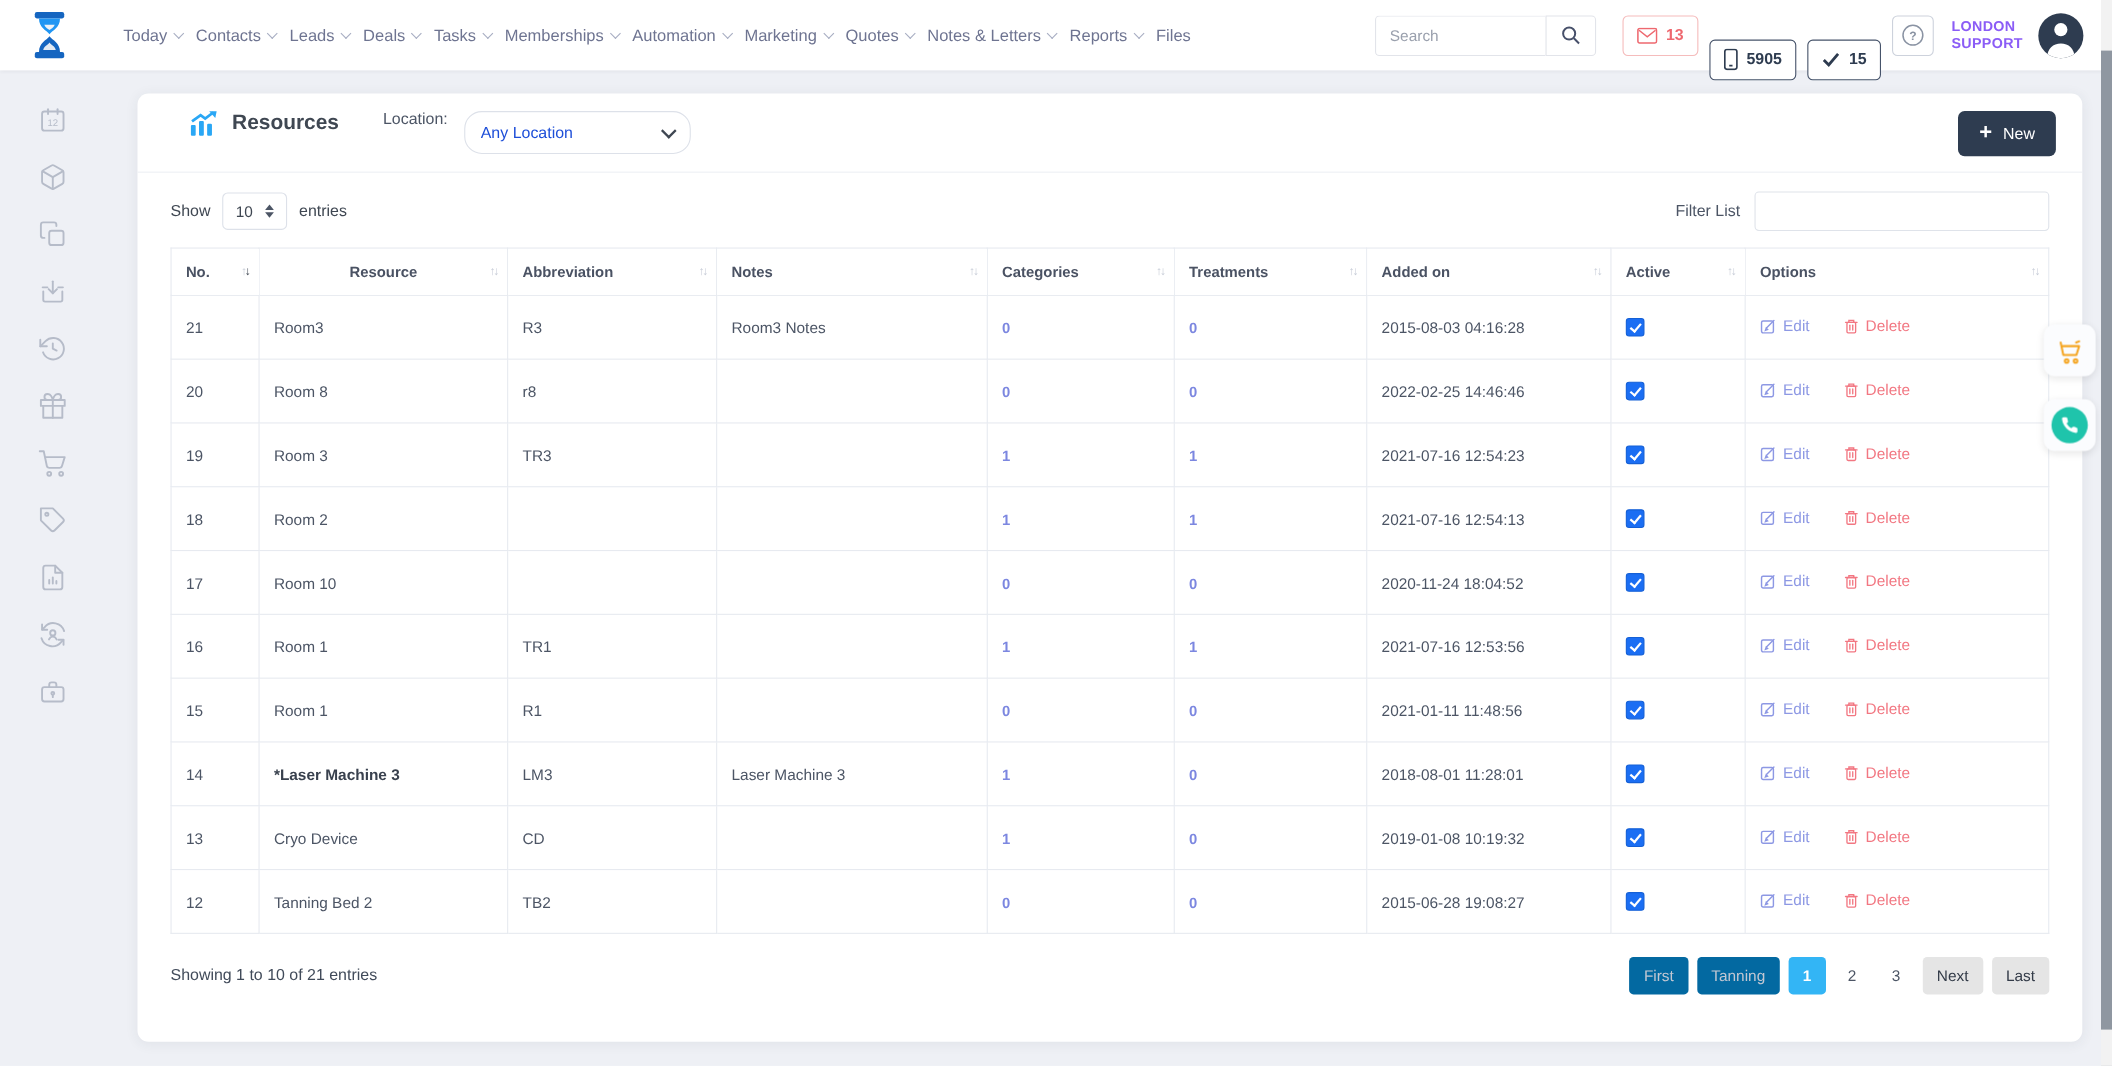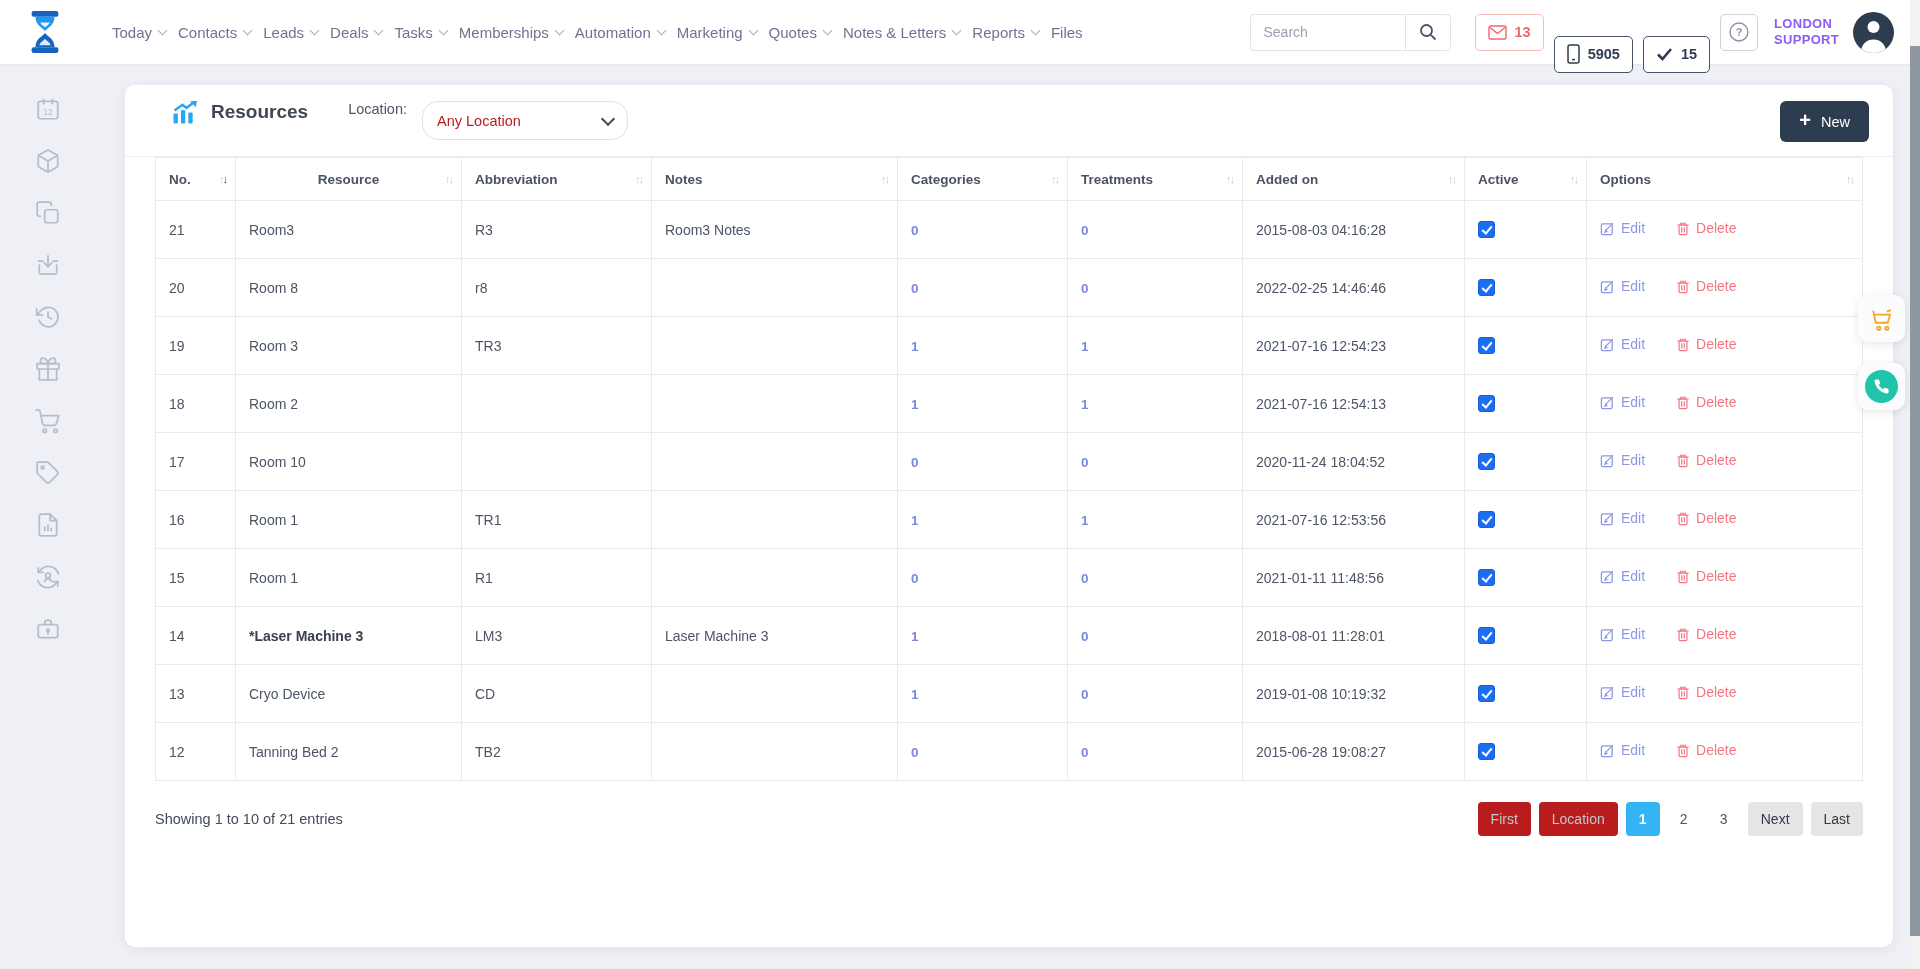--- a/index.html
+++ b/index.html
@@ -35,21 +35,21 @@
   .sidebar { width:96px; flex:none; display:flex; flex-direction:column; align-items:center; padding-top:32px; gap:26px; }
   .side-item { width:26px; height:26px; cursor:pointer; color:#b6bcc9; }
   .side-item svg { width:26px; height:26px; }
   .main { flex:1; padding:21px 27px 0 29px; }
   .card { background:#fff; border-radius:10px; box-shadow:0 2px 12px rgba(40,50,70,.07); height:862px; display:flex; flex-direction:column; }
   
   .card-head { display:flex; padding:16px 24px 14px 48px; }
   .res-title { font-size:19px; color:#3f4752; font-weight:bold; margin-left:13px; }
   .loc-label { margin-left:40px; font-size:14.5px; color:#4c5565; }
   .select-wrap { position:relative; margin-left:15px; }
-  .select-wrap select { appearance:none; -webkit-appearance:none; width:206px; height:39px; border:1px solid #dde1e9; border-radius:16px; background:#fff; padding:0 34px 0 14px; font-size:14.5px; color:#b91c1c; font-family:inherit; cursor:pointer; }
+  .select-wrap select { appearance:none; -webkit-appearance:none; width:206px; height:39px; border:1px solid #dde1e9; border-radius:16px; background:#fff; padding:0 34px 0 14px; font-size:14.5px; color:#1d4ed8; font-family:inherit; cursor:pointer; }
   .select-wrap::after { content:""; position:absolute; right:15px; top:13px; width:8px; height:8px; border-right:2px solid #3f4752; border-bottom:2px solid #3f4752; transform:rotate(45deg); pointer-events:none; }
   .btn-new { margin-left:auto; background:#2e3c50; color:#fff; border:none; border-radius:6px; height:41px; padding:0 19px; font-size:14.5px; display:flex; align-items:center; gap:10px; cursor:pointer; font-family:inherit; }
   .btn-new .plus { font-size:20px; font-weight:bold; margin-top:-2px; }
   .card-divider { border-bottom:1px solid #edeff4; }
   
   .controls { display:flex; align-items:center; padding:17px 30px 15px; }
   .ctl-text { font-size:14.5px; color:#3f4752; }
   .page-size { display:flex; align-items:center; gap:11px; border:1px solid #dde1e9; border-radius:5px; height:34px; padding:0 11px; margin:0 11px; cursor:pointer; background:#fff; }
   .page-size .num { font-size:14px; color:#3f4752; }
   .spin i { display:block; width:0; height:0; border-left:4px solid transparent; border-right:4px solid transparent; }
@@ -75,21 +75,21 @@
   .cb::after { content:""; position:absolute; left:5px; top:2px; width:4px; height:8px; border-right:2px solid #fff; border-bottom:2px solid #fff; transform:rotate(40deg); }
   .opt { background:none; border:none; display:inline-flex; align-items:center; gap:6px; font-size:14px; cursor:pointer; font-family:inherit; padding:0; }
   .opt svg { flex:none; }
   .opt.edit { color:#8d98e4; margin-right:27px; }
   .opt.del { color:#f27782; }
   
   .table-foot { display:flex; align-items:center; padding:21px 30px 0; }
   .showing { font-size:14.5px; color:#414b5a; }
   .pagination { margin-left:auto; display:flex; align-items:center; gap:8px; }
   .pg { height:34px; min-width:32px; border:none; border-radius:4px; font-size:14px; font-family:inherit; cursor:pointer; padding:0 13px; }
-  .pg.disabled { background:#b91c1c; color:#c2c7d2; }
+  .pg.disabled { background:#0369a1; color:#c2c7d2; }
   .pg.active { background:#33b5f5; color:#fff; padding:0; width:34px; font-weight:bold; }
   .pg.page { background:transparent; color:#4c5565; padding:0 9px; }
   .pg.nav { background:#e5e5e5; color:#333b48; }
   
   .float-btn { position:fixed; right:15px; width:47px; height:47px; background:#fbfcfe; border-radius:10px; box-shadow:0 2px 8px rgba(0,0,0,.10); display:flex; align-items:center; justify-content:center; cursor:pointer; z-index:10; }
   .float-cart { top:295px; }
   .float-phone { top:363px; }
   .phone-circle { width:33px; height:33px; border-radius:50%; background:#1fc4ab; display:flex; align-items:center; justify-content:center; }
   .scrollbar { position:fixed; right:0; top:0; width:10px; height:969px; background:#f2f2f2; z-index:20; }
   .scroll-thumb { position:absolute; top:46px; left:0; width:10px; height:890px; background:#8f97a1; cursor:grab; }
@@ -336,20 +336,35 @@
           </select>
         </span>
         <button class="btn-new">
           <span class="plus">+</span>
           <span>New</span>
         </button>
       </div>
 
       <div class="card-divider"></div>
 
+      <div class="controls">
+        <span class="ctl-text">Show</span>
+        <span class="page-size">
+          <span class="num">10</span>
+          <span class="spin">
+              <i class="up"></i>
+              <i class="down"></i>
+            </span>
+        </span>
+        <span class="ctl-text">entries</span>
+        <span class="filter">
+          <label>Filter List</label>
+          <input type="text" style="">
+        </span>
+      </div>
 
       <div class="table-wrap">
         <table>
           <thead>
               <tr id="thead-row">
         <th>
           <span class="th-label">No.</span>
           <span class="sort"><span class="s-up">↑</span><span class="s-down active">↓</span></span>
         </th>
 
@@ -695,21 +710,21 @@
           </td>
         </tr>
       </tbody>
         </table>
       </div>
 
       <div class="table-foot">
         <span class="showing">Showing 1 to 10 of 21 entries</span>
         <div class="pagination" id="pagination">
             <button class="pg disabled">First</button>
-            <button class="pg disabled">Location</button>
+            <button class="pg disabled">Tanning</button>
             <button class="pg active">1</button>
             <button class="pg page">2</button>
             <button class="pg page">3</button>
             <button class="pg nav">Next</button>
             <button class="pg nav">Last</button>
           </div>
       </div>
 
     </section>
   </main>

